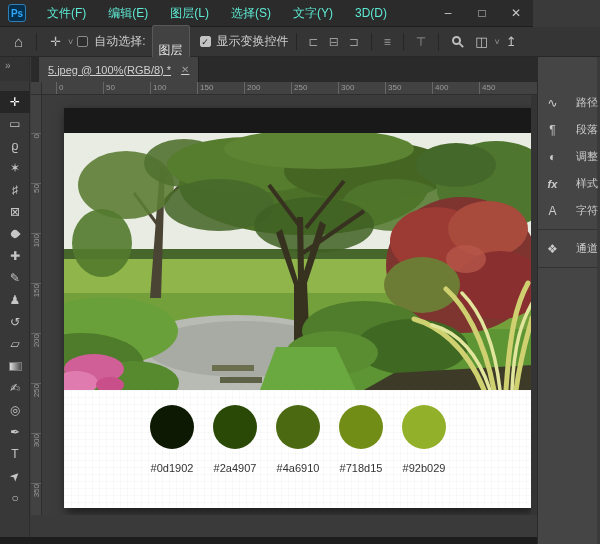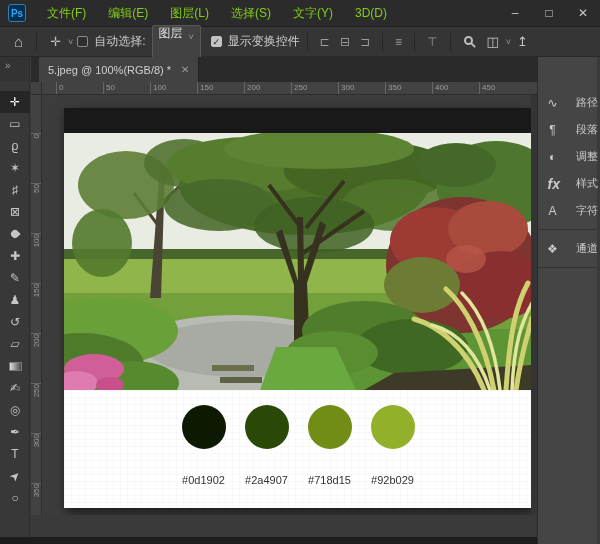--- a/index.html
+++ b/index.html
@@ -1,44 +1,44 @@
 <!DOCTYPE html>
 <html><head>
 <meta charset="utf-8">
 <style>
   * { margin:0; padding:0; box-sizing:border-box; }
   body { background:#222; font-family:"Liberation Sans","DejaVu Sans",sans-serif; }
   .app { position:relative; width:600px; height:544px; background:#3a3a3a; overflow:hidden;
          font-family:"Liberation Sans","DejaVu Sans",sans-serif; }
 
   
-  .titlebar { position:absolute; left:0; top:0; width:600px; height:27px; background:#2b2b2b;
+  .titlebar { position:absolute; left:0; top:0; width:533px; height:27px; background:#2b2b2b;
               display:flex; align-items:center; border-bottom:1px solid #1e1e1e; }
   .ps-logo { width:18px; height:18px; margin-left:8px; background:#05304d; border:1px solid #2f7fb7;
              border-radius:3px; color:#31a8ff; font-size:10px; font-weight:bold;
              display:flex; align-items:center; justify-content:center; flex:0 0 18px; }
   .menus { display:flex; align-items:center; height:100%; margin-left:10px; width:468px; overflow:hidden; }
-  .menu-item { color:#84cc16; font-size:12px; padding:0 11px; white-space:nowrap; line-height:26px; }
+  .menu-item { color:#5eead4; font-size:12px; padding:0 11px; white-space:nowrap; line-height:26px; }
   .win-controls { position:absolute; right:0; top:0; height:26px; display:flex; }
   .win-btn { width:34px; height:26px; color:#c8c8c8; font-size:12px; display:flex;
              align-items:center; justify-content:center; }
 
   
   .optionsbar { position:absolute; left:0; top:27px; width:600px; height:30px; background:#353535;
                 display:flex; align-items:center; border-bottom:1px solid #282828; font-size:12px; color:#cccccc; }
   .ob-sep { width:1px; height:18px; background:#262626; margin:0 7px; flex:0 0 1px; }
   .ob-icon { color:#c4c4c4; font-size:13px; padding:0 6px; white-space:nowrap; }
   .ob-home { margin-left:8px; font-size:15px; }
   .chev { color:#9a9a9a; font-size:9px; margin-left:1px; }
   .ob-check { width:11px; height:11px; border:1px solid #8a8a8a; border-radius:2px; background:#2e2e2e;
               margin:0 6px 0 4px; flex:0 0 11px; display:flex; align-items:center; justify-content:center; }
   .ob-check.checked { background:#c3c3c3; border-color:#c3c3c3; color:#222; font-size:9px; font-weight:bold; }
   .ob-label { white-space:nowrap; }
-  .ob-select { display:flex; align-items:flex-end; gap:5px; background:#424242; border:1px solid #585858;
-               border-radius:2px; height:19px; padding:16px 6px; margin:0 6px; color:#e2e2e2; }
+  .ob-select { display:flex; align-items:flex-start; gap:5px; background:#424242; border:1px solid #585858;
+               border-radius:2px; height:19px; padding:16px 6px; margin:0 6px; color:#e2e2e2;flex-direction:column; }
   .ob-align { color:#9c9c9c; font-size:12px; padding:0 5px; }
   .icon-search { position:relative; width:9px; height:9px; border:2px solid #bdbdbd; border-radius:50%;
                  margin:0 8px 2px 6px; flex:0 0 9px; }
   .icon-search::after { content:''; position:absolute; width:6px; height:2px; background:#bdbdbd;
                         right:-5px; bottom:-3px; transform:rotate(45deg); }
 
   
   .toolcol { position:absolute; left:0; top:57px; bottom:0; width:30px; background:#383838;
              border-right:1px solid #2d2d2d; }
   .toolcol-header { height:24px; color:#9a9a9a; font-size:10px; padding:3px 0 0 5px; background:#333333; }
@@ -47,21 +47,21 @@
           color:#c6c6c6; font-size:12px; }
   .tool.active { background:#262626; color:#ffffff; }
   .i-drop { width:8px; height:8px; background:#c6c6c6; border-radius:50% 0 50% 50%; transform:rotate(45deg); }
   .i-grad { width:13px; height:9px; background:linear-gradient(90deg,#dddddd,#4a4a4a); border:1px solid #777; }
   .t-rot { display:inline-block; transform:rotate(-45deg); }
 
   
   .tabbar { position:absolute; left:31px; top:57px; right:63px; height:25px; background:#2a2a2a;
             display:flex; align-items:flex-end; }
   .doc-tab { height:25px; margin-left:8px; background:#424242; color:#d0d0d0; font-size:11px;
-             display:flex; align-items:center; padding:0 9px; gap:10px; border-right:1px solid #222; }
+             display:flex; align-items:center; padding:0 9px; gap:10px; border-right:1px solid #222;text-decoration:underline; }
   .doc-tab .close { color:#9a9a9a; font-size:10px; }
 
   
   .canvas { position:absolute; left:31px; top:82px; right:63px; bottom:29px; background:#3c3c3c; overflow:hidden; }
   .ruler-corner { position:absolute; left:0; top:0; width:11px; height:13px; background:#424242;
                   border-right:1px solid #2e2e2e; border-bottom:1px solid #2e2e2e; z-index:3; }
   .ruler-h { position:absolute; left:11px; top:0; right:0; height:13px; background:#424242;
              border-bottom:1px solid #2e2e2e; z-index:2; overflow:hidden;
              background-image:repeating-linear-gradient(to right,#555555 0 1px,transparent 1px 9.4px);
              background-size:100% 4px; background-position:14px 13px; background-repeat:repeat-x; }
@@ -82,29 +82,29 @@
   .doc-darkband { height:25px; background:#191919; }
   .photo { position:relative; height:257px; overflow:hidden; background:#e8ebe2; }
   .photo svg { position:absolute; left:0; top:0; width:100%; height:100%; }
 
   .palette { height:118px; background:#ffffff; padding-top:15px;
              background-image:linear-gradient(rgba(0,0,0,0.025) 1px,transparent 1px),
                               linear-gradient(90deg,rgba(0,0,0,0.025) 1px,transparent 1px);
              background-size:7px 7px; display:flex; justify-content:center; }
   .swatch { width:63px; text-align:center; }
   .swatch .dot { width:44px; height:44px; border-radius:50%; margin:0 auto; }
-  .swatch .lbl { margin-top:25px; font-size:11px; color:#333333; }
+  .swatch .lbl { margin-top:13px; font-size:11px; color:#333333; }
 
   
   .rightpanel { position:absolute; right:0; top:57px; bottom:0; width:63px; background:#454545;
                 border-left:1px solid #2a2a2a; border-right:3px solid #3a3a3a; }
   .rp-items { margin-top:32px; }
   .rp-item { height:27px; display:flex; align-items:center; padding-left:7px; gap:7px; }
   .rp-icon { width:15px; color:#cccccc; font-size:12px; text-align:center; flex:0 0 15px; }
-  .rp-icon.fx { font-style:italic; font-weight:bold; font-size:14px;text-align:right; }
+  .rp-icon.fx { font-style:italic; font-weight:bold; font-size:11px; }
   .rp-label { color:#cccccc; font-size:11px; white-space:nowrap;padding-left:9px; }
   .rp-divider { height:1px; background:#333333; margin:5px 0; }
 
   
   .statusbar { position:absolute; left:31px; right:63px; bottom:7px; height:22px; background:#404040;
                border-top:1px solid #2c2c2c; display:flex; align-items:center; font-size:11px; color:#cccccc; }
   .sb-zoom { margin-left:18px; }
   .sb-doc { margin-left:72px; }
   .sb-chev-r { margin-left:46px; color:#e0e0e0; font-size:13px; }
   .sb-chev-l { margin-left:14px; color:#6e6e6e; font-size:13px; }
@@ -359,20 +359,24 @@
 
       <div class="swatch">
           <div class="dot" style="background: rgb(13, 25, 2);"></div>
           <div class="lbl">#0d1902</div>
         </div>
           <div class="swatch">
           <div class="dot" style="background: rgb(42, 73, 7);"></div>
           <div class="lbl">#2a4907</div>
         </div>
           <div class="swatch">
+          <div class="dot" style="background: rgb(74, 105, 16);"></div>
+          <div class="lbl">#4a6910</div>
+        </div>
+          <div class="swatch">
           <div class="dot" style="background: rgb(113, 141, 21);"></div>
           <div class="lbl">#718d15</div>
         </div>
           <div class="swatch">
           <div class="dot" style="background: rgb(146, 176, 41);"></div>
           <div class="lbl">#92b029</div>
         </div>
         </div>
     </div>
   </div>

